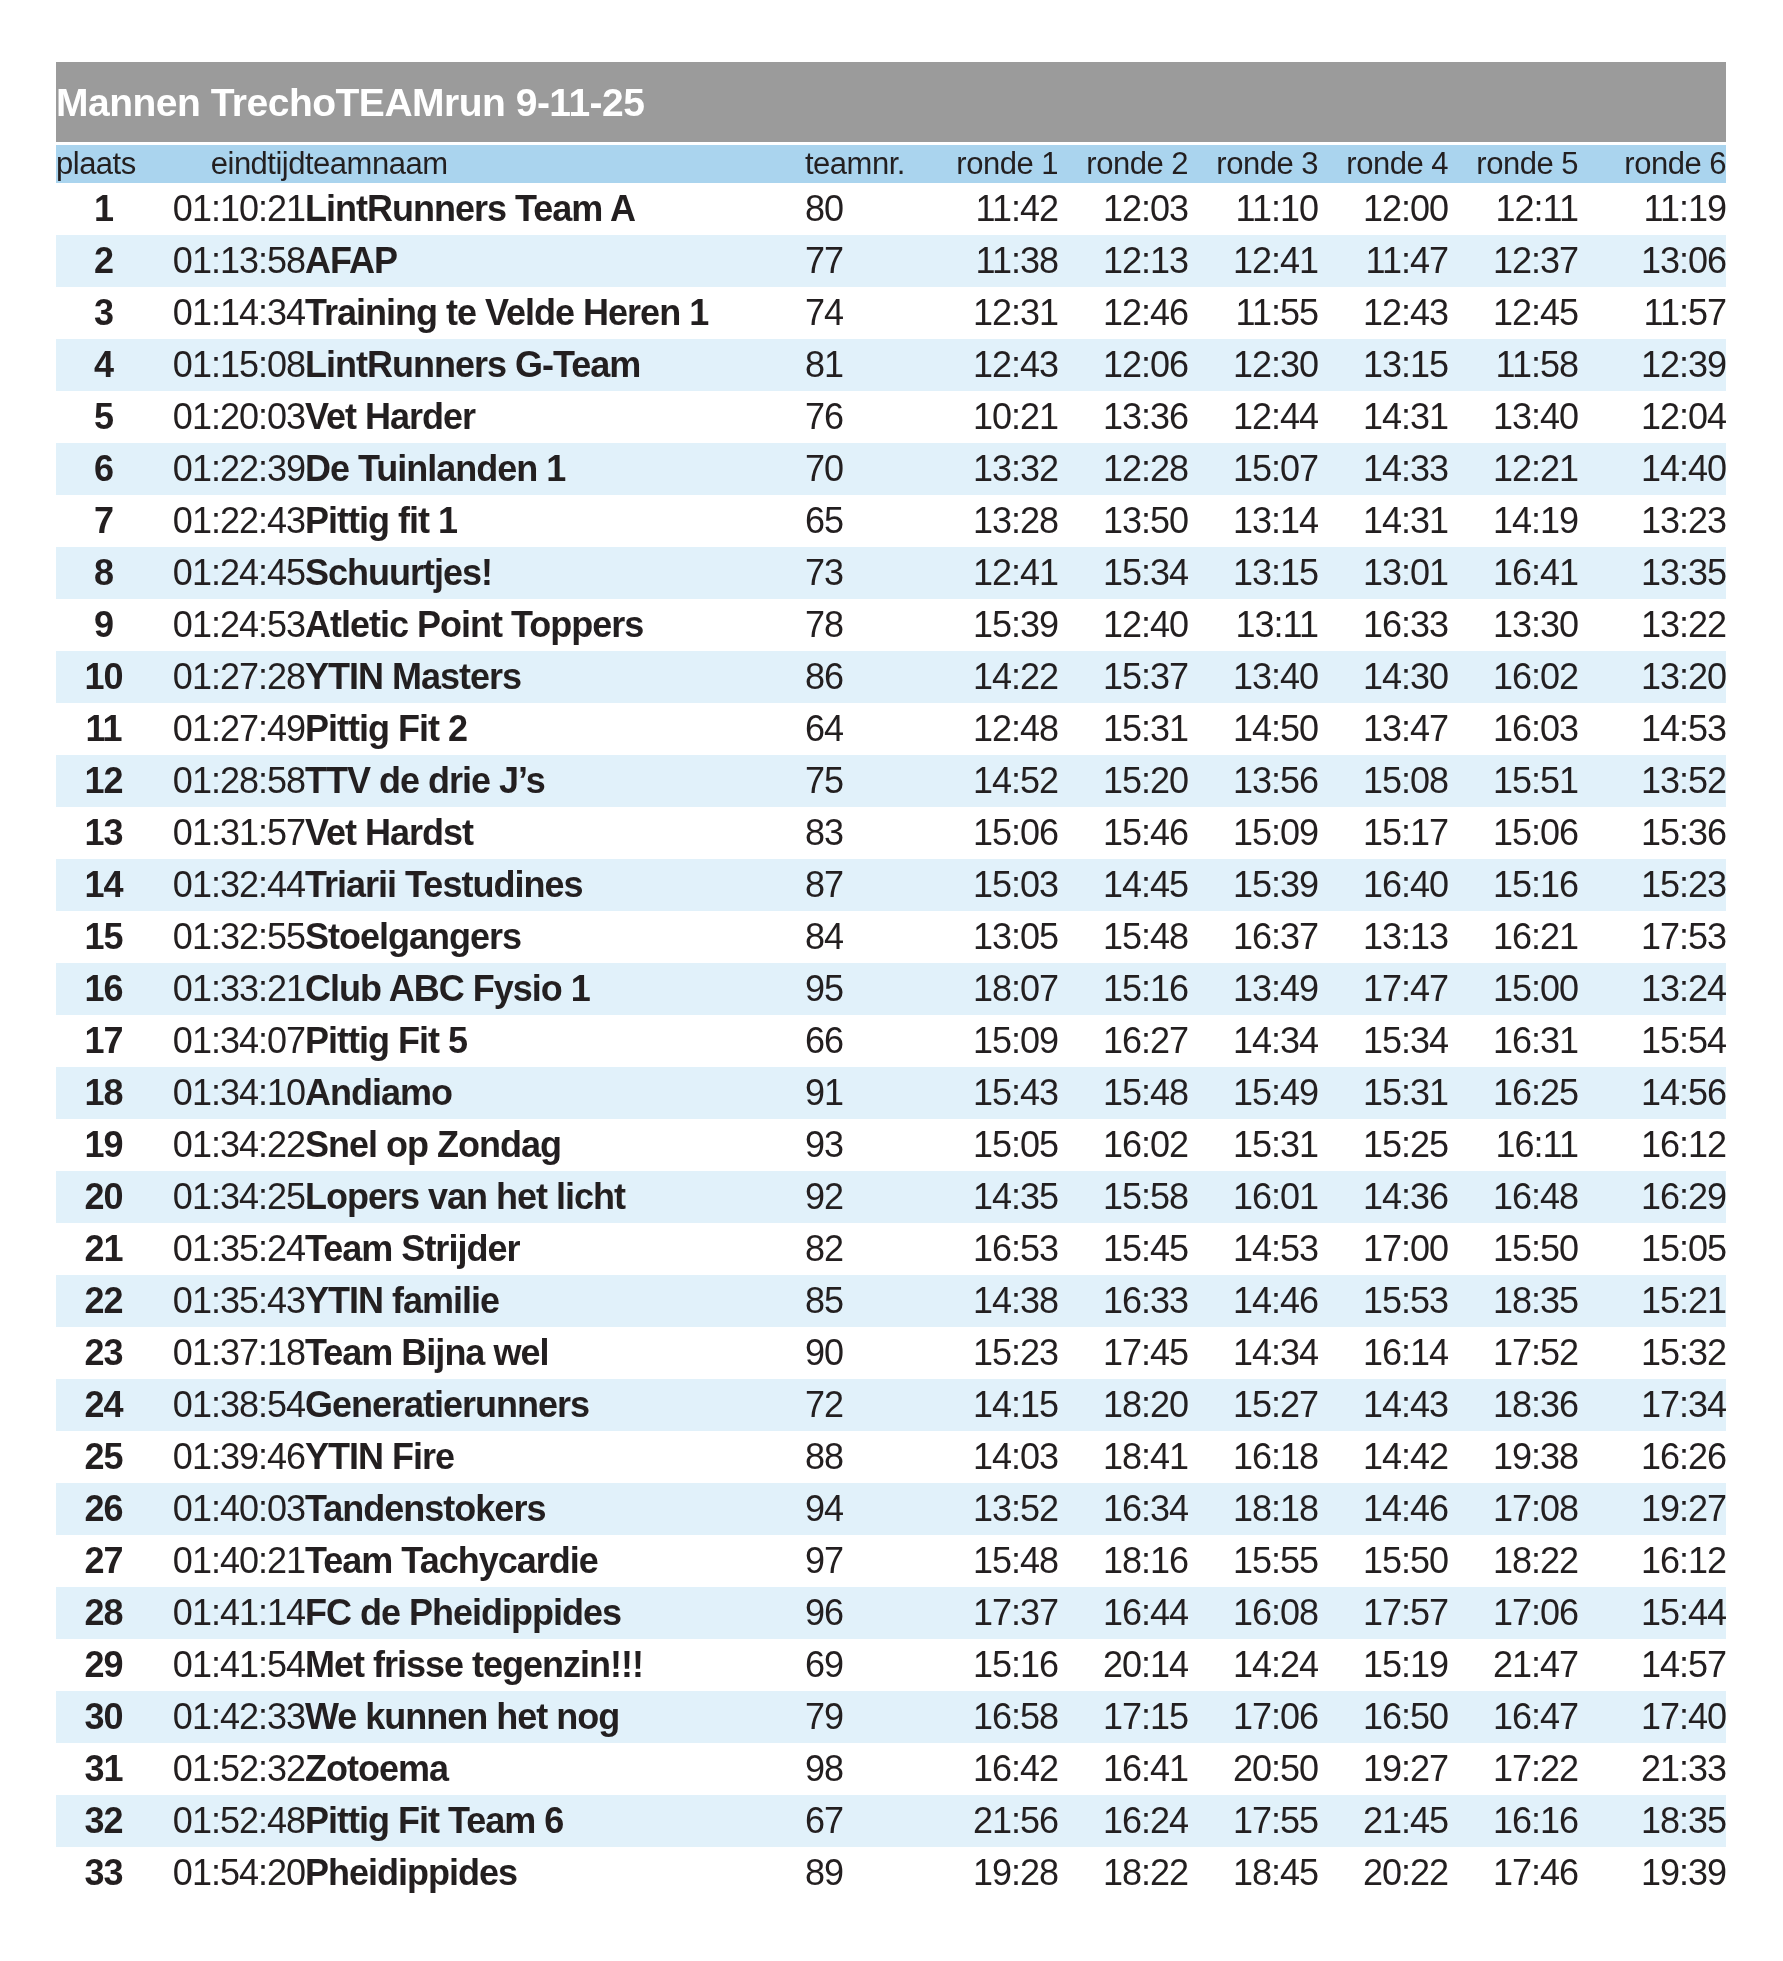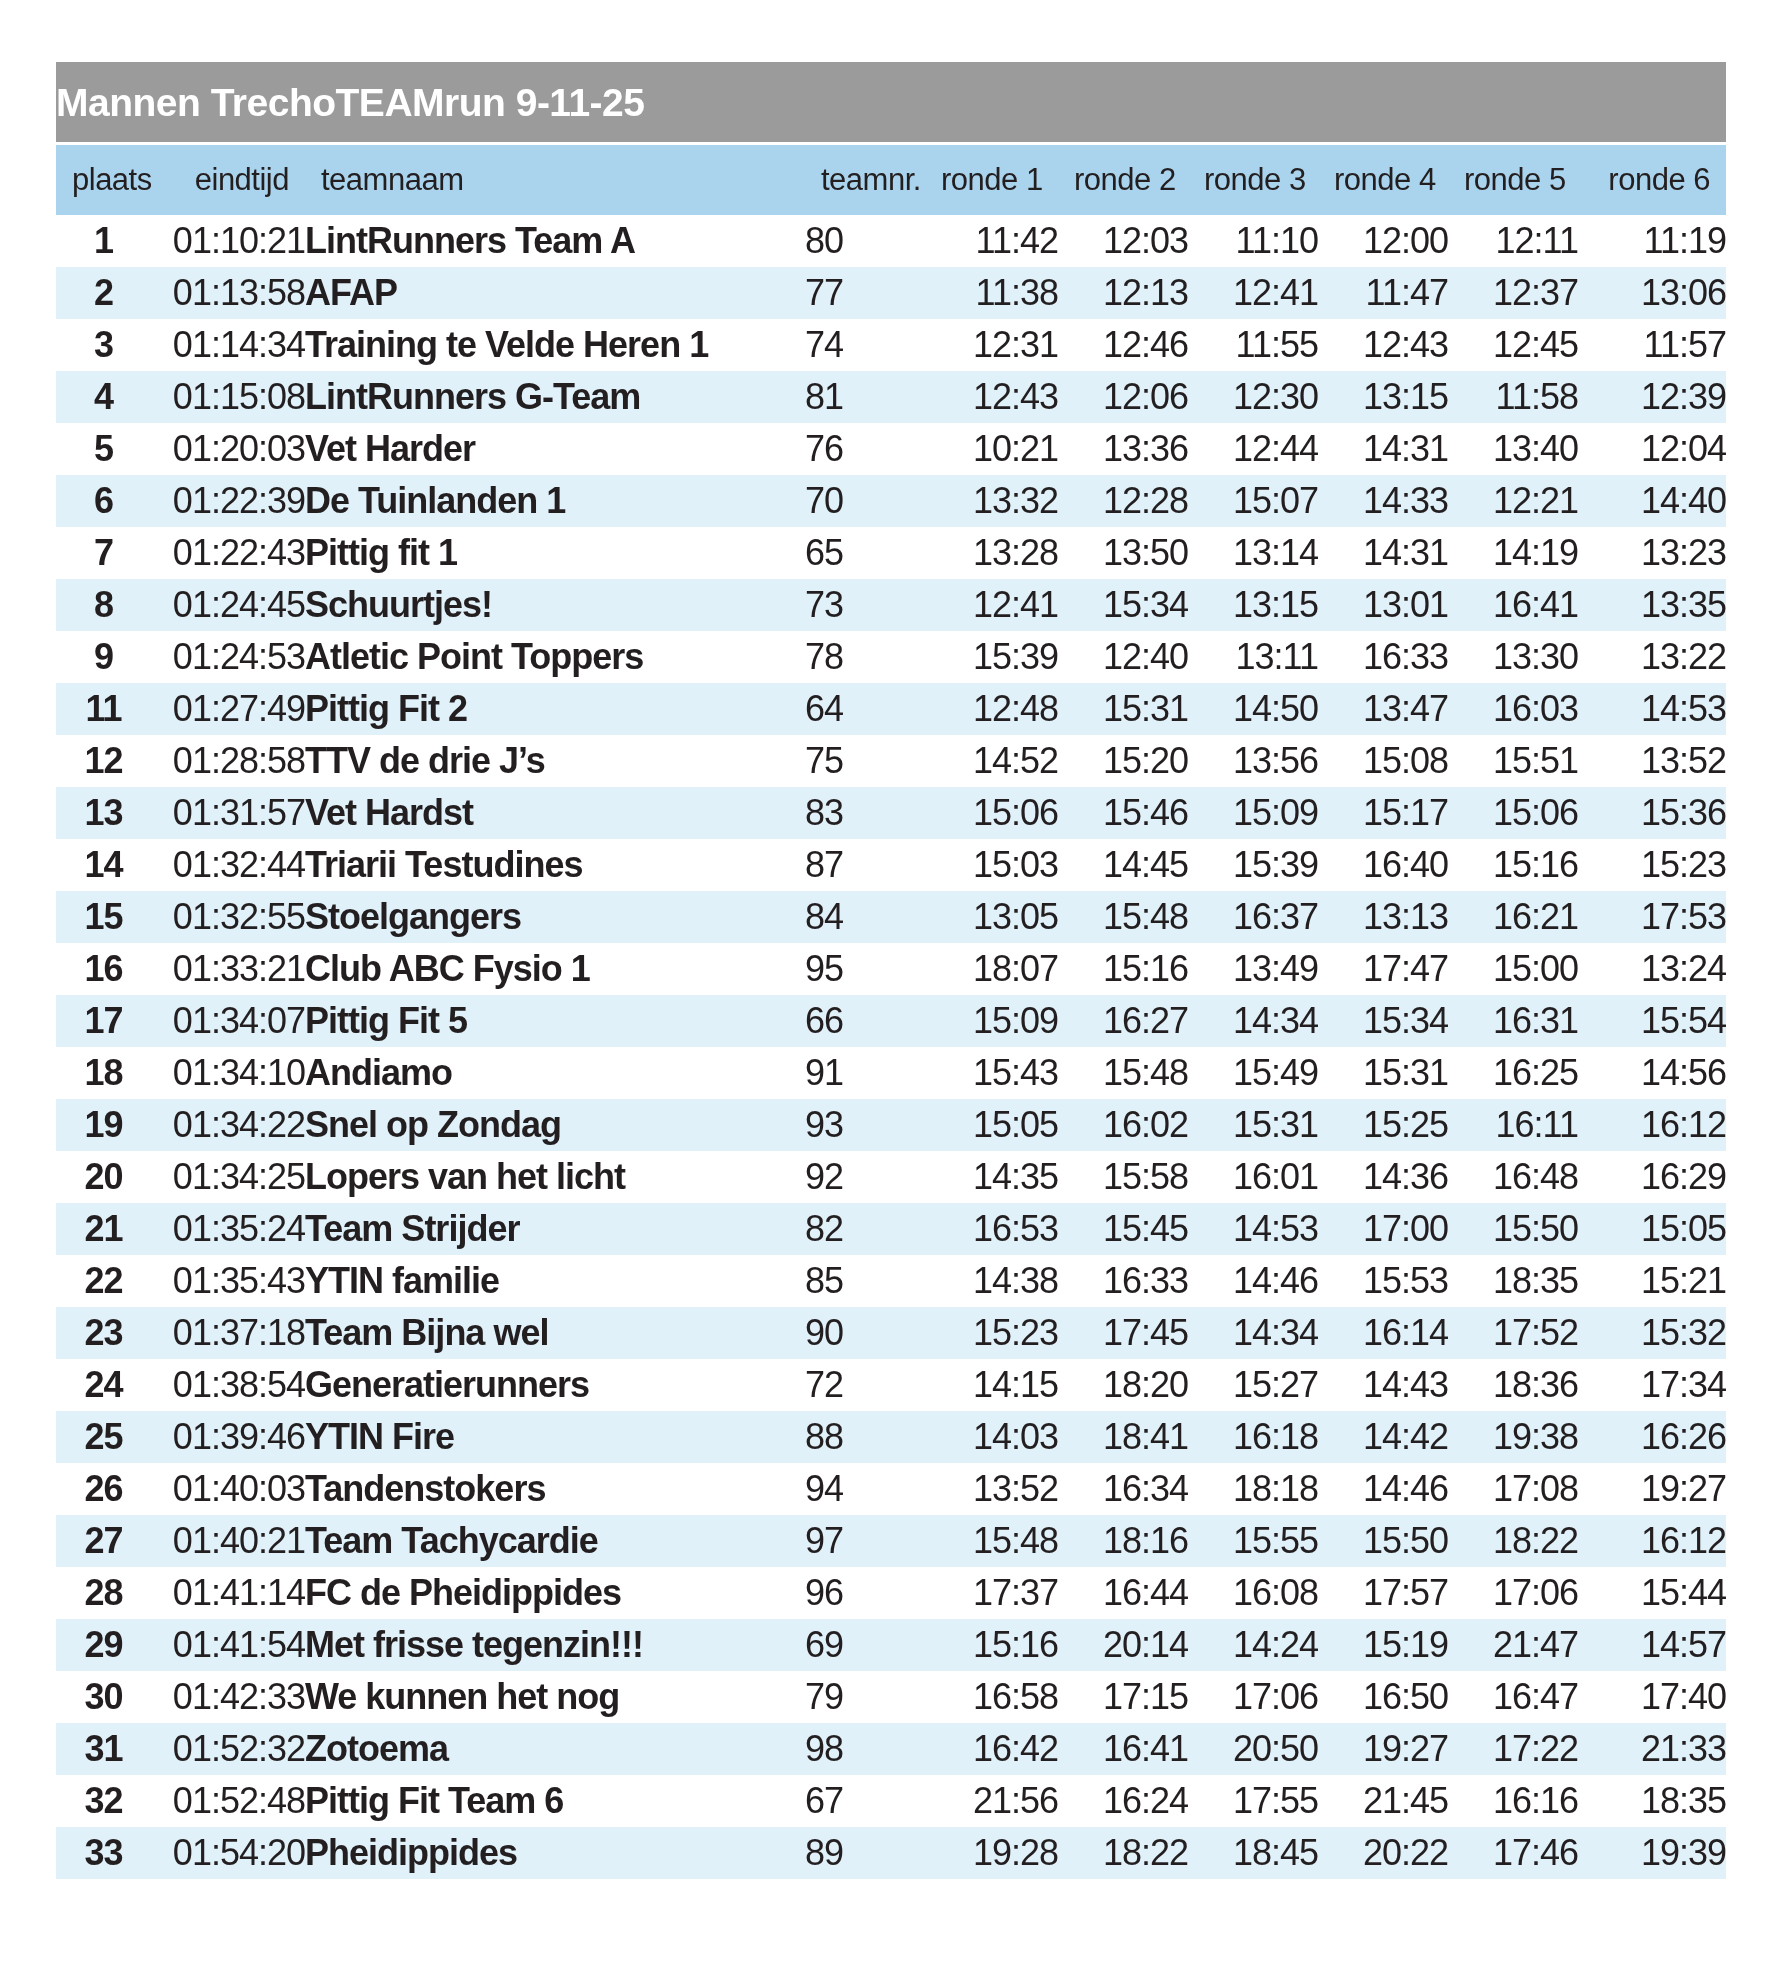--- a/index.html
+++ b/index.html
@@ -21,21 +21,21 @@
     font-size:39px;font-weight:bold;line-height:82px;
     box-sizing:border-box;margin-bottom:3px;
     letter-spacing:-0.5px;white-space:nowrap;
   }
   table.results{
     width:1670px;border-collapse:collapse;table-layout:fixed;
   }
   table.results th{
     background:var(--header-bg);height:38px;font-weight:normal;
     font-size:31px;letter-spacing:-0.5px;white-space:nowrap;
-    overflow:hidden;padding:16px;
+    overflow:hidden;padding:0;
   }
   table.results td{
     height:52px;font-size:36px;letter-spacing:-1px;white-space:nowrap;
     overflow:hidden;padding:0;vertical-align:middle;
   }
   table.results tbody tr:nth-child(even){background:var(--alt-bg);}
   
   .c0{text-align:center;}
   th.c0{text-align:left;padding-left:12px;}
   .c1{text-align:right;}
@@ -181,20 +181,32 @@
           <td class="c2">Atletic Point Toppers</td>
           <td class="c3">78</td>
           <td class="c4">15:39</td>
           <td class="c5">12:40</td>
           <td class="c6">13:11</td>
           <td class="c7">16:33</td>
           <td class="c8">13:30</td>
           <td class="c9">13:22</td>
         </tr>
         <tr>
+          <td class="c0">10</td>
+          <td class="c1">01:27:28</td>
+          <td class="c2">YTIN Masters</td>
+          <td class="c3">86</td>
+          <td class="c4">14:22</td>
+          <td class="c5">15:37</td>
+          <td class="c6">13:40</td>
+          <td class="c7">14:30</td>
+          <td class="c8">16:02</td>
+          <td class="c9">13:20</td>
+        </tr>
+        <tr>
           <td class="c0">11</td>
           <td class="c1">01:27:49</td>
           <td class="c2">Pittig Fit 2</td>
           <td class="c3">64</td>
           <td class="c4">12:48</td>
           <td class="c5">15:31</td>
           <td class="c6">14:50</td>
           <td class="c7">13:47</td>
           <td class="c8">16:03</td>
           <td class="c9">14:53</td>

